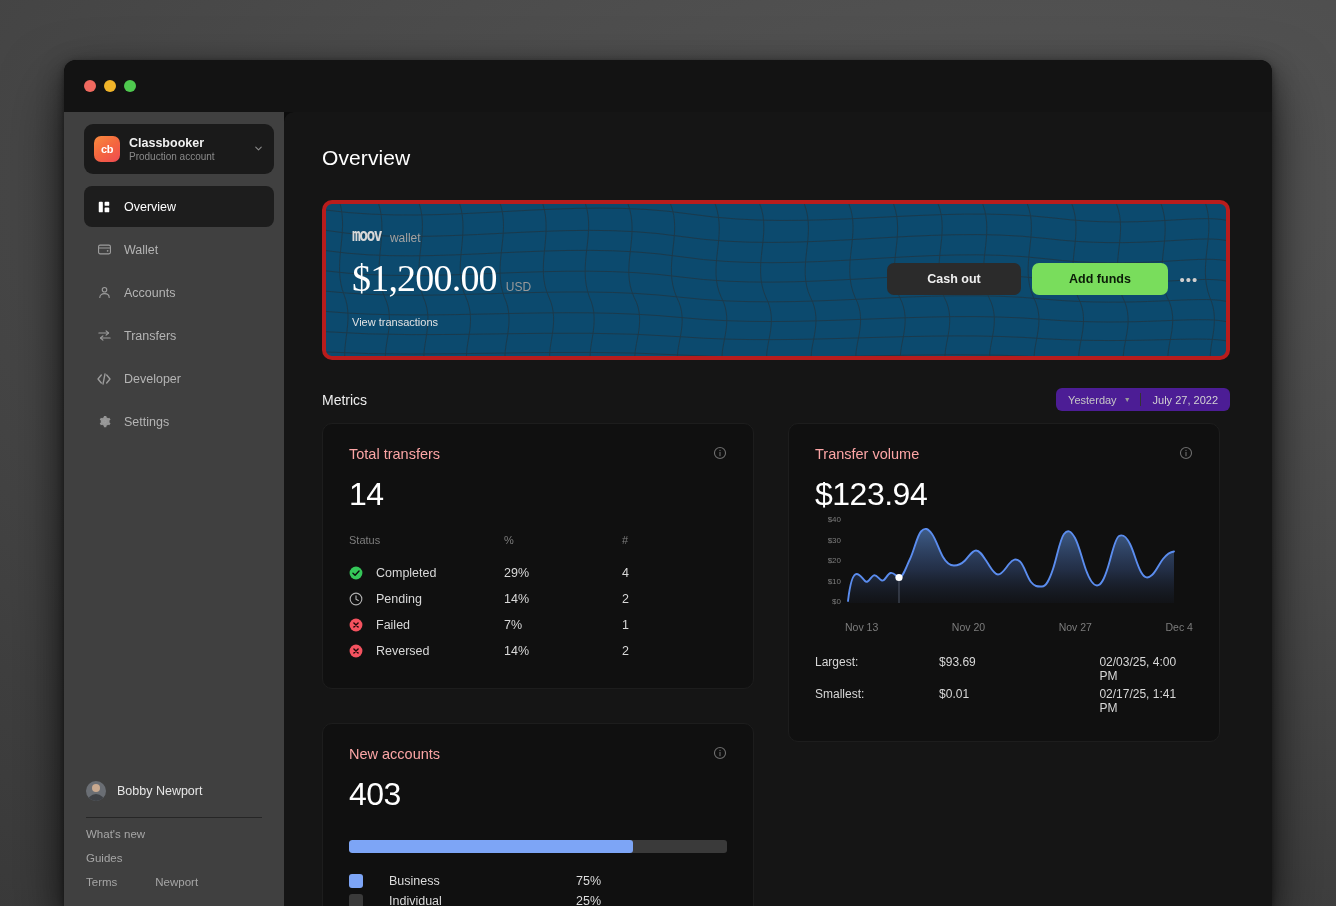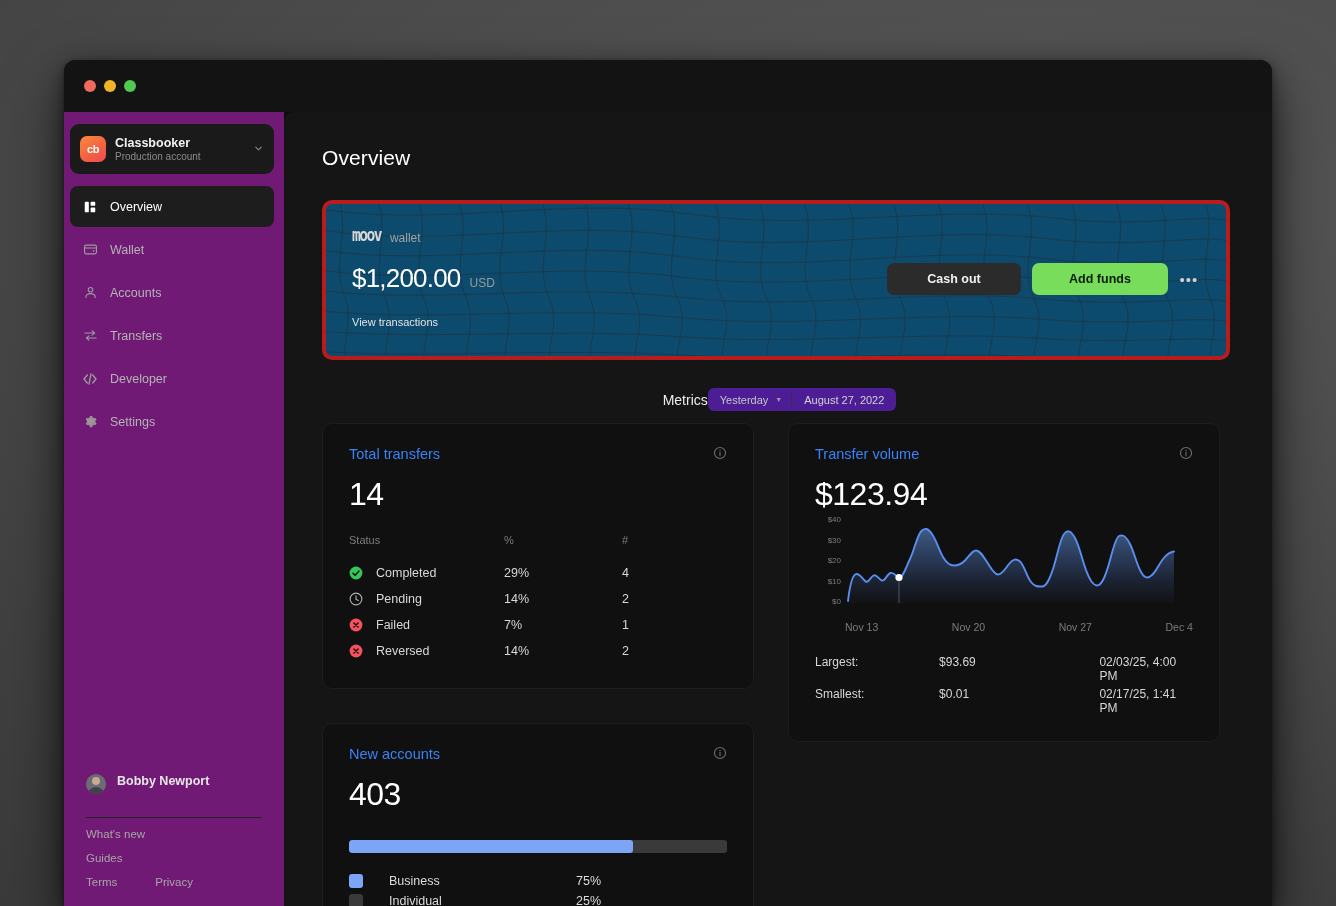--- a/index.html
+++ b/index.html
@@ -52,24 +52,24 @@
   .light.red    { background: #f0695f; }
   .light.yellow { background: #f0b429; }
   .light.green  { background: #4fc94f; }
 
   #body-row { display: flex; height: 794px; }
 
   
   #sidebar {
     width: 220px;
     flex: 0 0 220px;
-    background: #701a75;
+    background: #404040;
     display: flex;
     flex-direction: column;
-    padding: 6px 10px 0 6px;
+    padding: 6px 10px 0 20px;
     position: relative;
   }
 
   
   #account-switcher {
     margin-top: 6px;
     background: #1a1a1a;
     border-radius: 9px;
     height: 50px;
     display: flex;
@@ -124,25 +124,24 @@
   }
   .nav-item.active .nav-label { color: #ffffff; }
 
   
   #sidebar-footer {
     position: absolute;
     left: 10px; right: 10px; bottom: 0;
     padding-bottom: 8px;
   }
   #user-row {
-    display: flex; 
+    display: flex; align-items: center;
     padding: 0 12px 0 12px;
     height: 34px;
     cursor: pointer;
-    font-weight: bold;
   }
   #avatar {
     width: 20px; height: 20px; border-radius: 50%;
     flex: 0 0 20px; overflow: hidden;
     background: #6a6e74;
     position: relative;
   }
   #avatar .head {
     position:absolute; left:50%; top:2.5px;
     transform:translateX(-50%);
@@ -208,22 +207,22 @@
     color: #d8d8d8; letter-spacing: -1.4px;
     transform: scaleY(1.25) scaleX(1.08);
     transform-origin: left bottom;
     display: inline-block;
   }
   #moov-word {
     margin-left: 11px; font-size: 12px; color: #a3a3a3;
   }
   #balance-row { display: flex; align-items: baseline; margin-top: 12px; }
   #balance {
-    font-size: 26px; color: #ffffff; font-weight: normal;
-    letter-spacing: -0.8px; line-height: 42px;
+    font-size: 38px; color: #ffffff; font-weight: normal;
+    letter-spacing: -0.8px; line-height: 42px; font-family: Liberation Serif, serif;
   }
   #balance-ccy {
     margin-left: 9px; font-size: 12px; color: #9a9a9a;
   }
   #view-tx {
     margin-top: 17px; font-size: 11px; color: #e3e3e3;
     cursor: pointer; display: inline-block;
   }
   #wallet-actions {
     position: absolute; right: 24px; top: 59px;
@@ -241,21 +240,21 @@
   #wallet-more-button {
     width: 26px; height: 26px; margin-left: 8px;
     display:flex; align-items:center; justify-content:center;
     color: #cfcfcf; cursor: pointer; font-size: 15px;
     letter-spacing: 1px; background: none; border: none;
   }
 
   
   #metrics-head {
     margin-top: 28px;
-    display: flex; align-items: center; justify-content: center; margin-left: 7px;
+    display: flex; align-items: center; justify-content: space-between;
   }
   #metrics-title { font-size: 14px; color: #ededed; }
   #date-control {
     display: flex; align-items: center;
     background: #4c1d95; border-radius: 6px; height: 23px;
     font-size: 11px;
   }
   #range-select {
     display: flex; align-items: center;
     padding: 0 9px 0 12px; color: #c6c6c6; cursor: pointer; height: 100%;
@@ -272,21 +271,21 @@
     gap: 34px;
     align-items: start;
   }
   .card {
     background: #101010;
     border: 1px solid #1d1d1d;
     border-radius: 10px;
     padding: 22px 26px 24px 26px;
   }
   .card-head { display: flex; align-items: flex-start; justify-content: space-between; }
-  .card-title { font-size: 14.5px; color: #3b82f6; }
+  .card-title { font-size: 14.5px; color: #fca5a5; }
   .info-icon { color: #6d6d6d; cursor: pointer; flex: 0 0 auto; }
   .big-number {
     font-size: 32px; color: #ffffff; margin-top: 12px;
     letter-spacing: -0.5px; line-height: 36px;
   }
 
   
   #status-table { width: 100%; margin-top: 22px; border-collapse: collapse; }
   #status-table th {
     font-size: 11px; color: #7d7d7d; font-weight: normal;
@@ -433,21 +432,21 @@
               <span class="head"></span>
                 <span class="shoulders"></span>
             </span>
             <span id="user-name">Bobby Newport</span>
           </div>
           <div id="footer-divider"></div>
           <a class="footer-link">What's new</a>
           <a class="footer-link">Guides</a>
           <div id="footer-legal">
             <a class="footer-link">Terms</a>
-            <a class="footer-link">Privacy</a>
+            <a class="footer-link">Newport</a>
           </div>
         </div>
       </div>
 
       <div id="main">
 
         <h1 id="page-title">Overview</h1>
 
         <div id="wallet-card">
           <svg id="wallet-mesh" viewBox="0 0 888 160" preserveAspectRatio="none">
@@ -504,21 +503,21 @@
         </div>
 
         <div id="metrics-head">
           <div id="metrics-title">Metrics</div>
           <div id="date-control">
             <div id="range-select">
               <span>Yesterday</span>
               <span id="range-caret">▼</span>
             </div>
             <div id="date-sep"></div>
-            <div id="date-value">August 27, 2022</div>
+            <div id="date-value">July 27, 2022</div>
           </div>
         </div>
 
         <div id="metric-grid">
 
           <div>
 
             <div class="card">
               <div class="card-head">
                 <span class="card-title">Total transfers</span>

